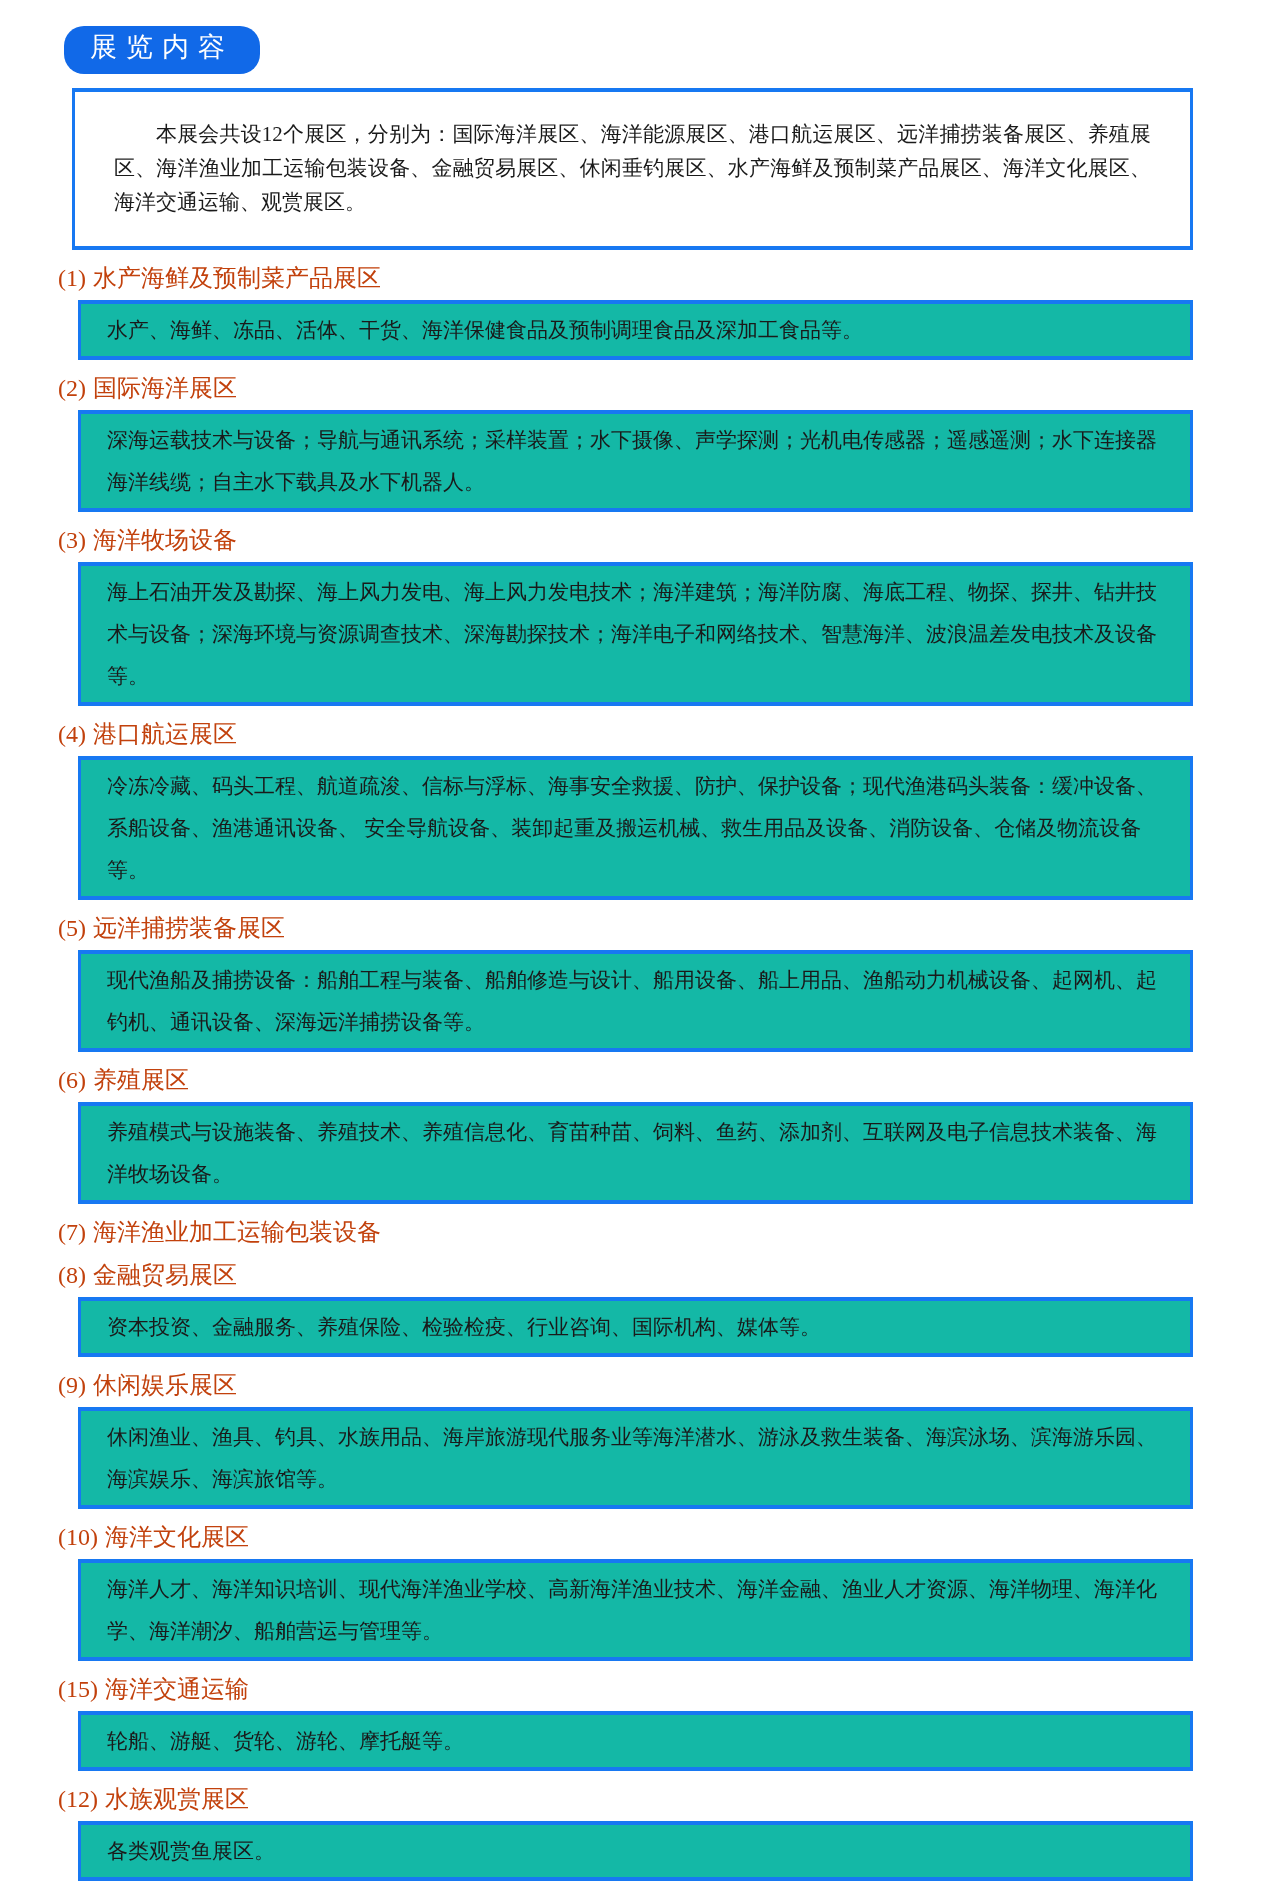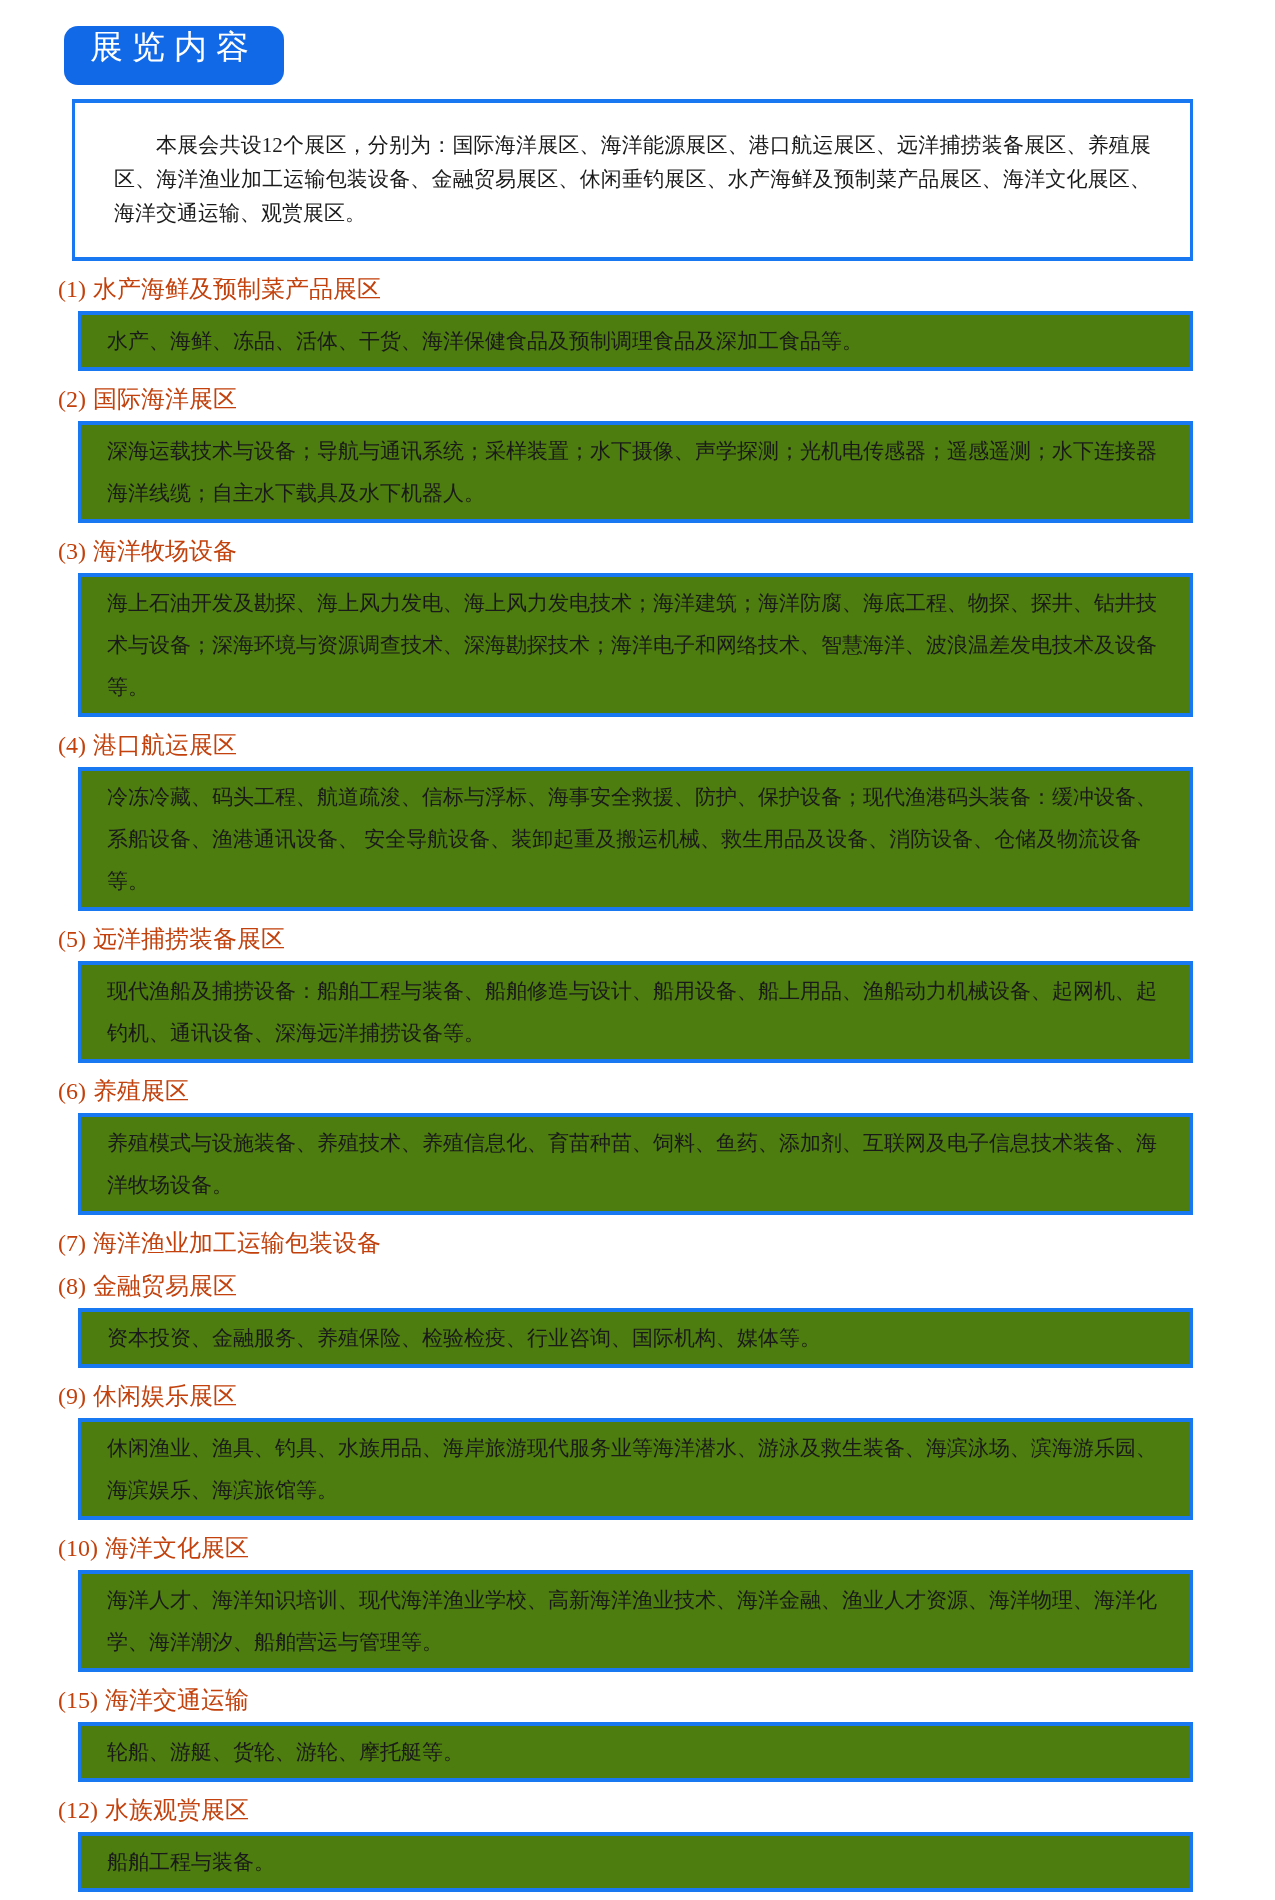--- a/index.html
+++ b/index.html
@@ -15,23 +15,23 @@
     min-height: 1900px;
     box-sizing: border-box;
     padding: 26px 0 24px 0;
     background: #ffffff;
   }
   .pill {
     display: inline-block;
     margin-left: 64px;
     background: #1169e8;
     color: #ffffff;
-    border-radius: 14px;
-    padding: 3px 26px 20px 26px;
-    font-size: 33px;
+    border-radius: 20px;
+    padding: 3px 26px 9px 26px;
+    font-size: 27px;
     letter-spacing: 9px;
     line-height: 36px;
     white-space: nowrap;
   }
   .intro-box {
     margin: 14px 0 0 72px;
     width: 1121px;
     box-sizing: border-box;
     border-style: solid;
     border-color: #1778f2;
@@ -55,21 +55,21 @@
   }
   .zone-number { margin-right: 7px; }
   .zone-box {
     margin-left: 78px;
     width: 1115px;
     box-sizing: border-box;
     border-style: solid;
     border-color: #1778f2;
     border-width: 4px 3px;
     padding: 5px 26px;
-    background: #4d7c0f;
+    background: #14b8a6;
   }
   .zone-content {
     margin: 0;
     font-size: 21px;
     line-height: 42px;
     text-align: left;
   }
 </style>
 </head>
 <body>
@@ -179,18 +179,18 @@
     <div class="zone-box">
       <p class="zone-content">轮船、游艇、货轮、游轮、摩托艇等。</p>
     </div>
   </section>
 
   <section>
     <h2 class="zone-heading">
       <span class="zone-number">(12)</span><span class="zone-title">水族观赏展区</span>
     </h2>
     <div class="zone-box">
-      <p class="zone-content">船舶工程与装备。</p>
+      <p class="zone-content">各类观赏鱼展区。</p>
     </div>
   </section>
 </div>
 
 </div>
 
 </body></html>

